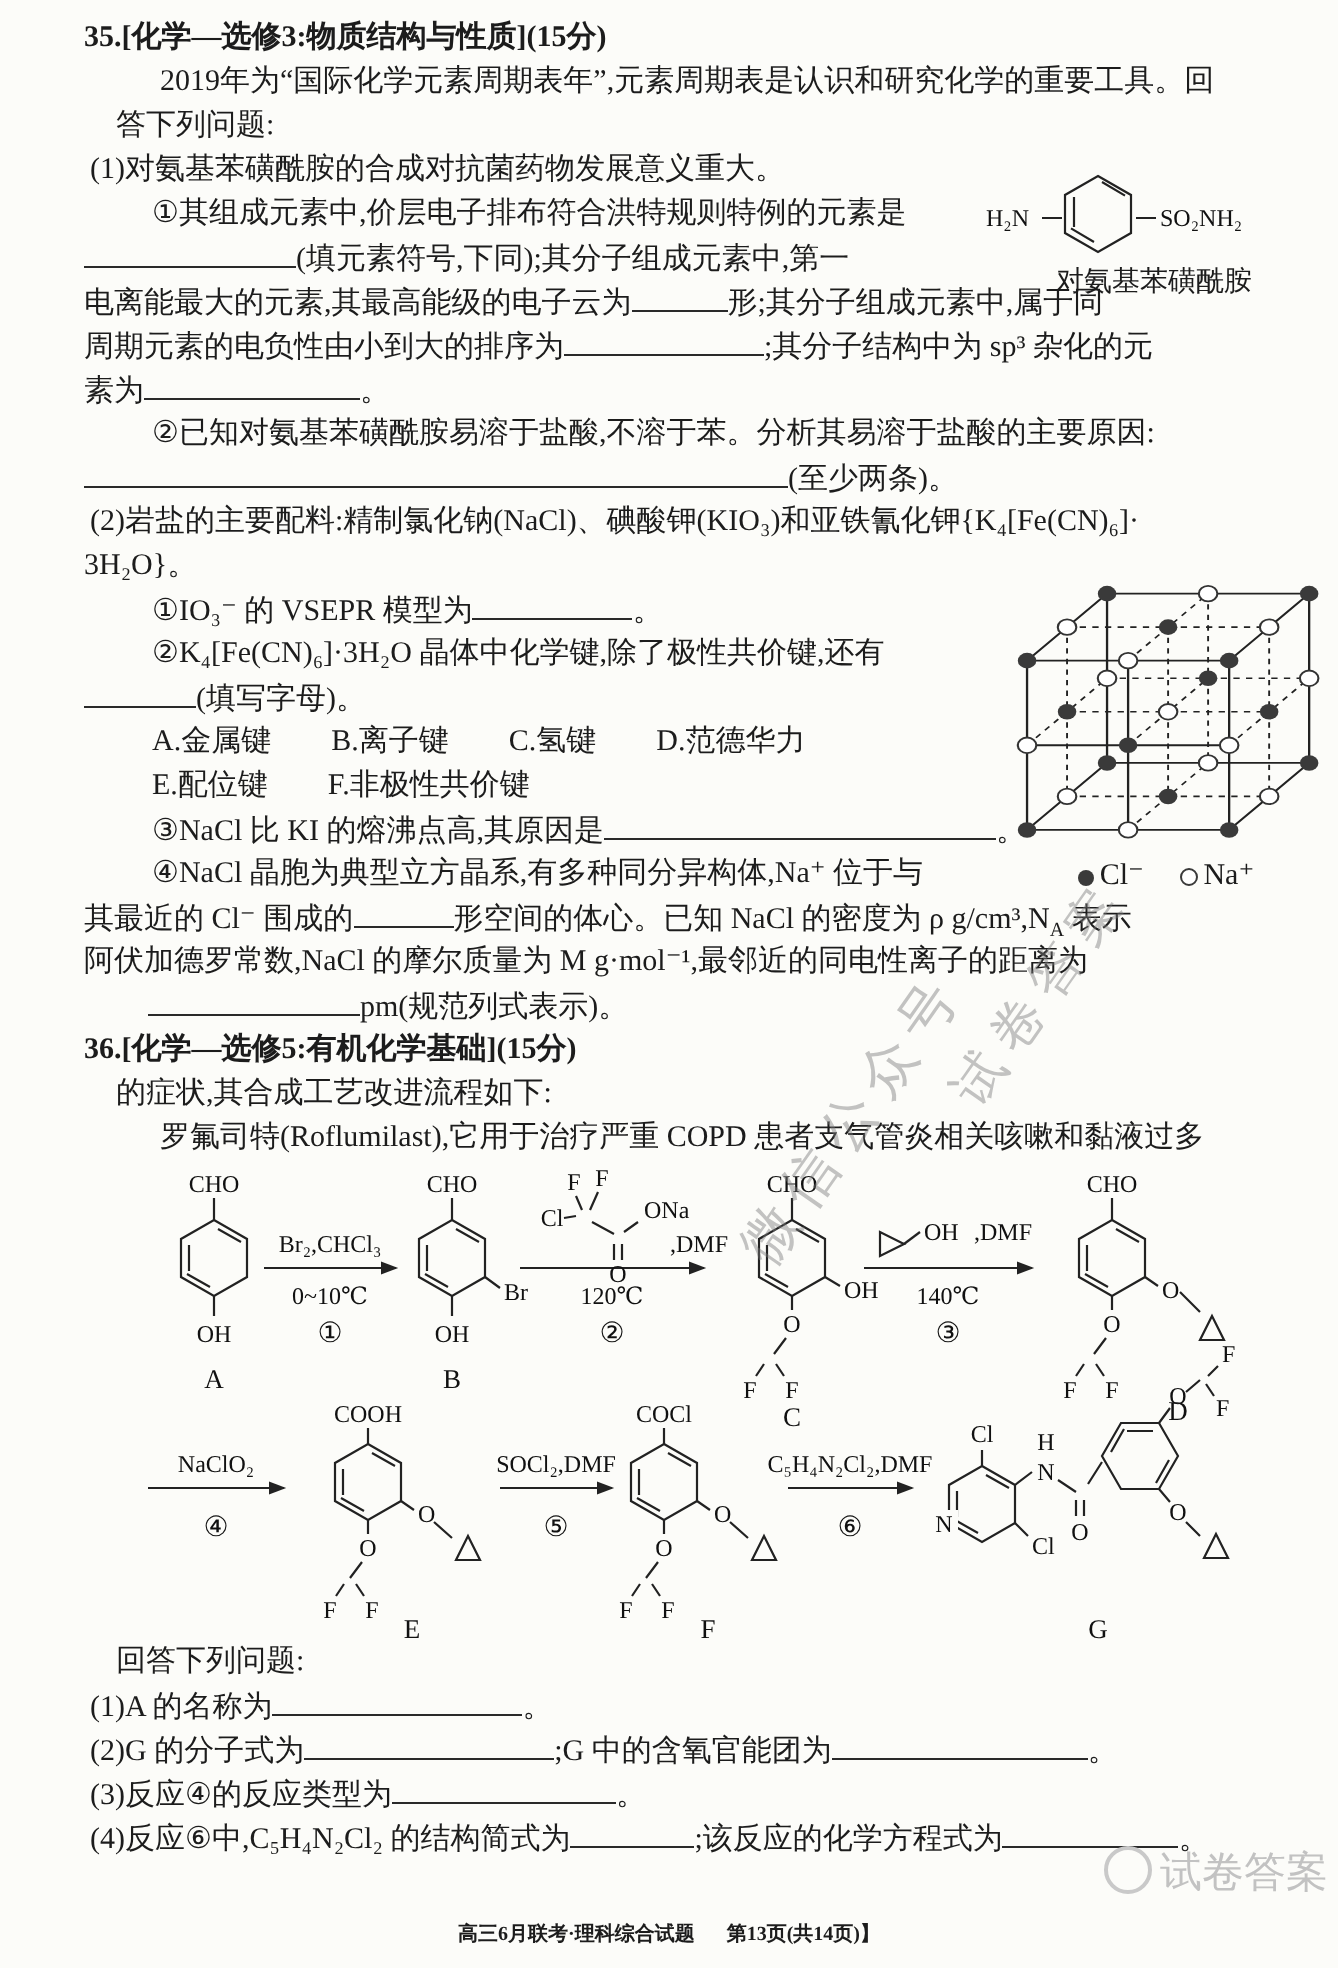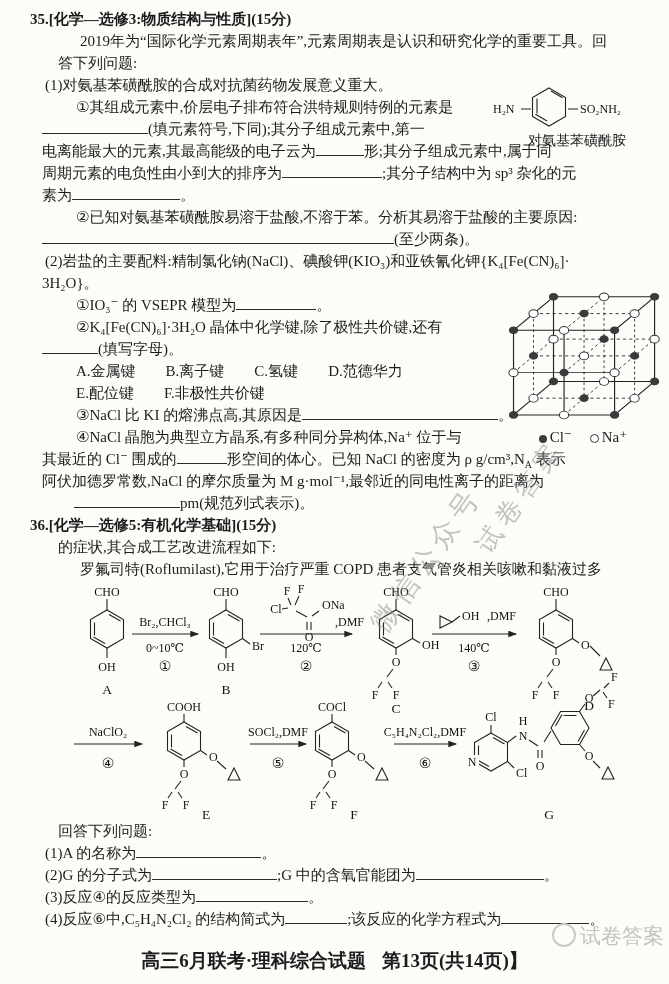--- a/index.html
+++ b/index.html
@@ -1,21 +1,21 @@
 <!DOCTYPE html>
 <html><head>
 <meta charset="utf-8">
 <style>
   html,body{margin:0;padding:0;background:#e8e8e8;}
   .page{position:relative;width:669px;height:984px;margin:0 auto;background:#fcfcf9;
         font-family:"Liberation Serif","DejaVu Serif","DejaVu Sans",serif;
         color:#1c1c1c;font-size:15px;overflow:hidden;padding-top:8px;box-sizing:border-box;}
   .ln{height:22px;line-height:22px;white-space:nowrap;}
   .bold{font-weight:bold;}
-  .ind0{padding-left:30px;}
+  .ind0{padding-left:42px;}
   .ind1{padding-left:45px;}
   .ind2{padding-left:58px;}
   .ind3{padding-left:76px;}
   .ind4{padding-left:42px;}
   .indp{padding-left:80px;}
   .blank{display:inline-block;border-bottom:1px solid #2a2a2a;height:15px;vertical-align:baseline;}
   .opt{display:inline-block;margin-right:30px;}
   sub{font-size:10px;}
   .fig-mol{position:absolute;top:86px;right:6px;width:172px;text-align:center;}
   .fig-mol .cap{font-size:14px;line-height:18px;margin-top:0;}
@@ -34,21 +34,21 @@
   .txn{font-size:14px;}
   .cd{fill:#3a3a3a;}
   .co{fill:#ffffff;stroke:#333;stroke-width:1;}
   .wm{position:absolute;color:rgba(125,125,125,0.45);pointer-events:none;white-space:nowrap;
       font-family:"Liberation Sans","DejaVu Sans",sans-serif;}
   .wm1{left:468px;top:540px;font-size:26px;letter-spacing:7px;transform:rotate(-55deg);transform-origin:left top;}
   .wm2{left:362px;top:618px;font-size:28px;letter-spacing:6px;transform:rotate(-55deg);transform-origin:left top;}
   .wm-corner{position:absolute;left:552px;top:922px;color:#c2c2c2;font-size:21px;white-space:nowrap;
              font-family:"Liberation Sans","DejaVu Sans",sans-serif;}
   .wm-corner .ring{display:inline-block;width:20px;height:20px;border:2px solid #c9c9c9;border-radius:50%;vertical-align:-4px;margin-right:4px;}
-  .footer{position:absolute;bottom:10px;left:0;width:100%;text-align:center;font-weight:bold;font-size:19px;}
+  .footer{position:absolute;bottom:10px;left:0;width:100%;text-align:center;font-weight:bold;font-size:10px;}
   .footer span{margin:0 8px;}
 </style>
 </head>
 <body>
 
 <div class="page">
 
   <div class="ln ind0 bold"><span>35.[化学—选修3:物质结构与性质](15分)</span></div>
   <div class="ln indp"><span>2019年为“国际化学元素周期表年”,元素周期表是认识和研究化学的重要工具。回</span></div>
   <div class="ln ind2"><span>答下列问题:</span></div>

